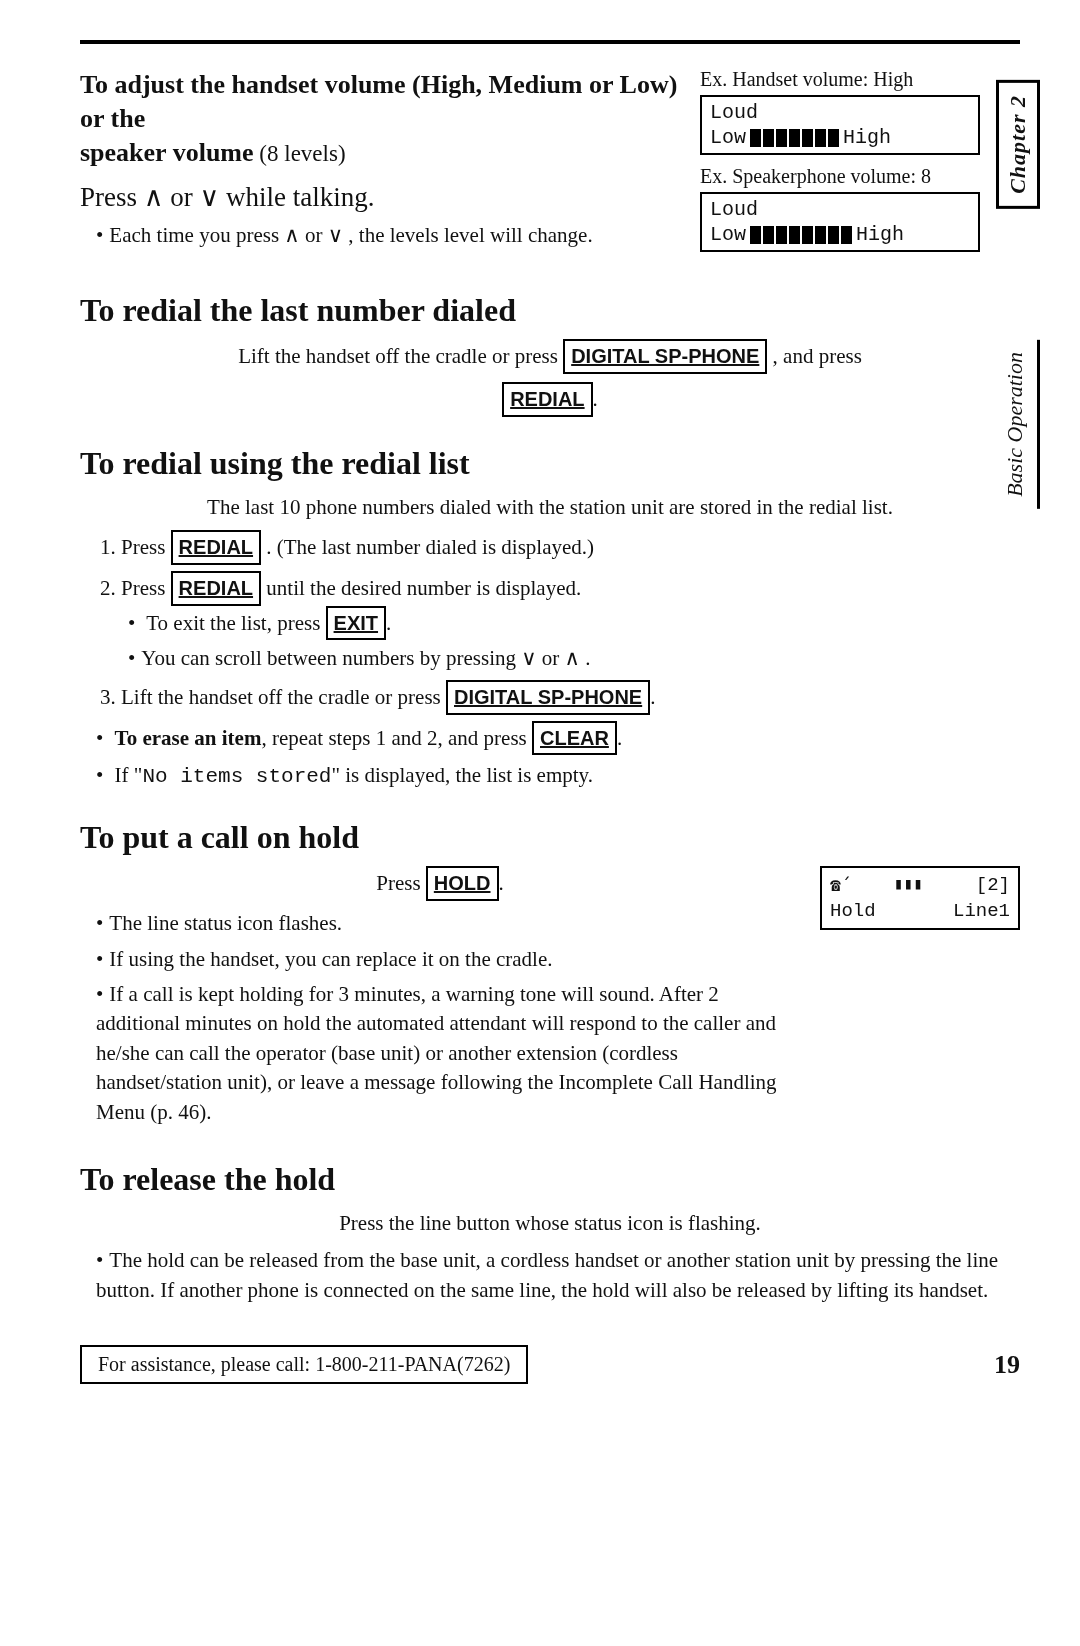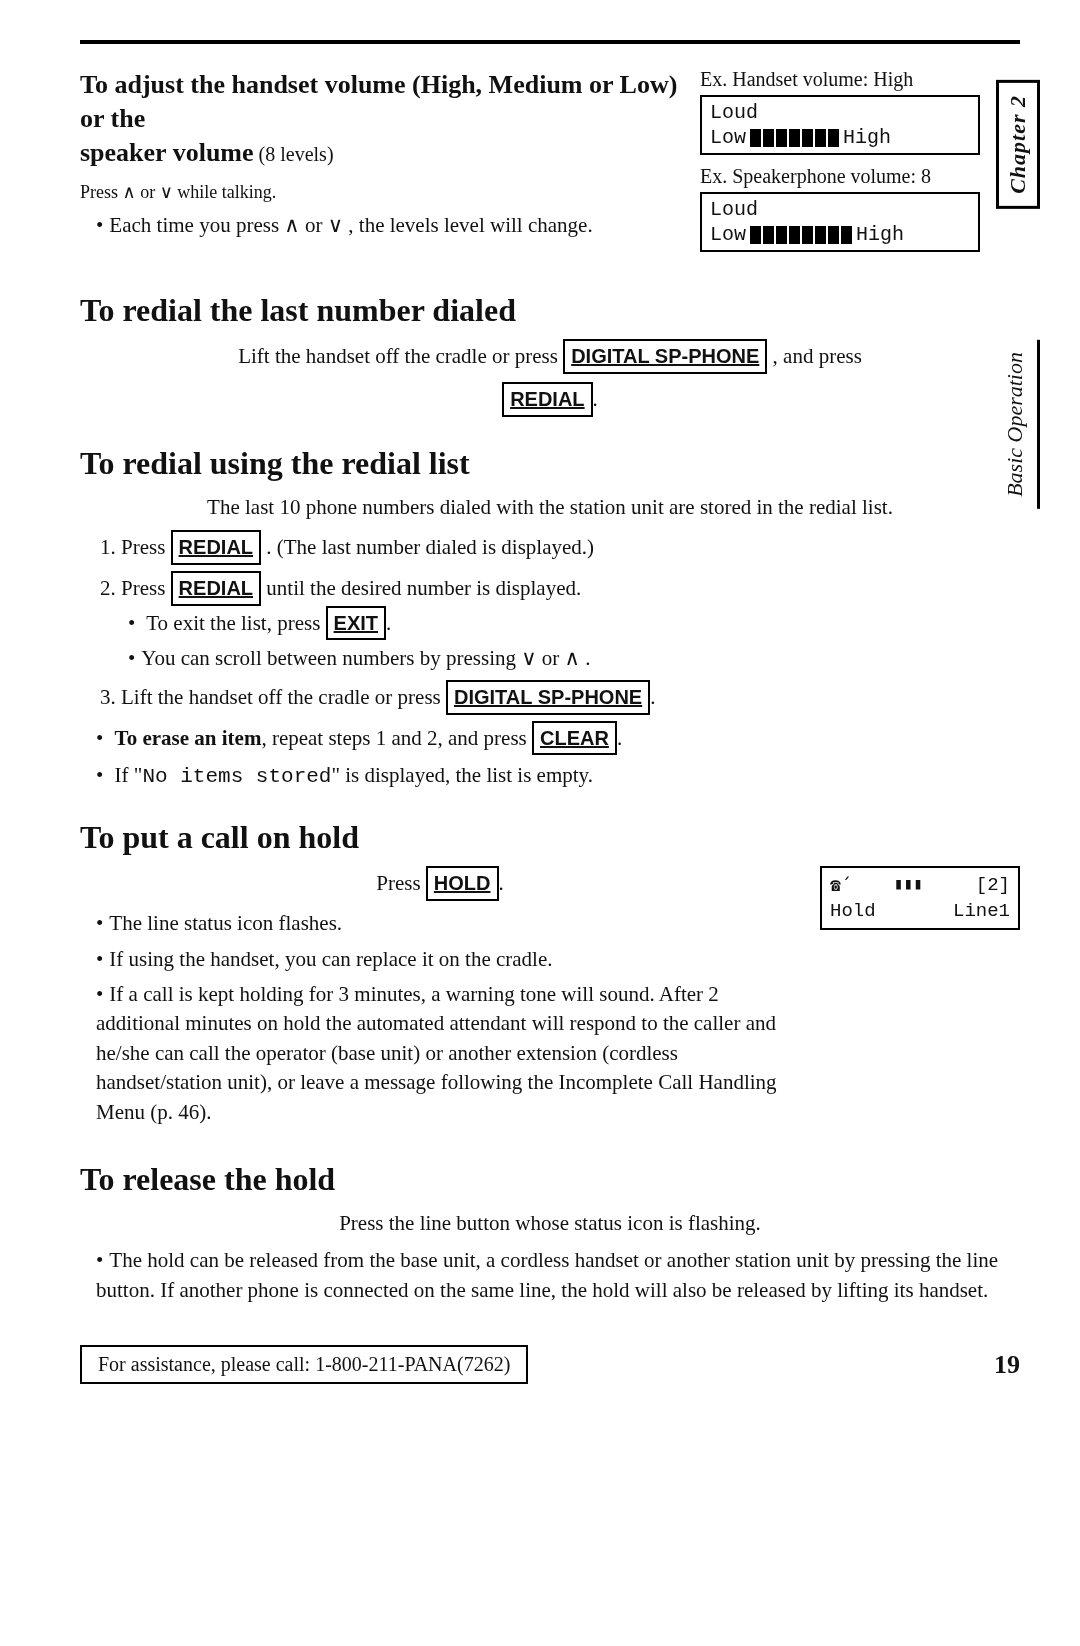--- a/index.html
+++ b/index.html
@@ -25,40 +25,40 @@
 
     
     .main-title {
       font-size: 26px;
       font-weight: bold;
       margin-bottom: 12px;
       line-height: 1.3;
     }
     .main-title .normal-weight {
       font-weight: normal;
-      font-size: 20px;
+      font-size: 23px;
     }
 
     
     .volume-section {
       display: flex;
       gap: 20px;
       margin-bottom: 30px;
     }
     .volume-left {
       flex: 1;
     }
     .volume-right {
       width: 320px;
       flex-shrink: 0;
     }
 
     .press-line {
       margin-bottom: 8px;
-      font-size: 18px;
+      font-size: 27px;
     }
     .bullet-item {
       margin-left: 16px;
       margin-bottom: 6px;
       font-size: 21px;
       line-height: 1.4;
     }
     .bullet-item::before {
       content: '•';
       margin-right: 6px;

